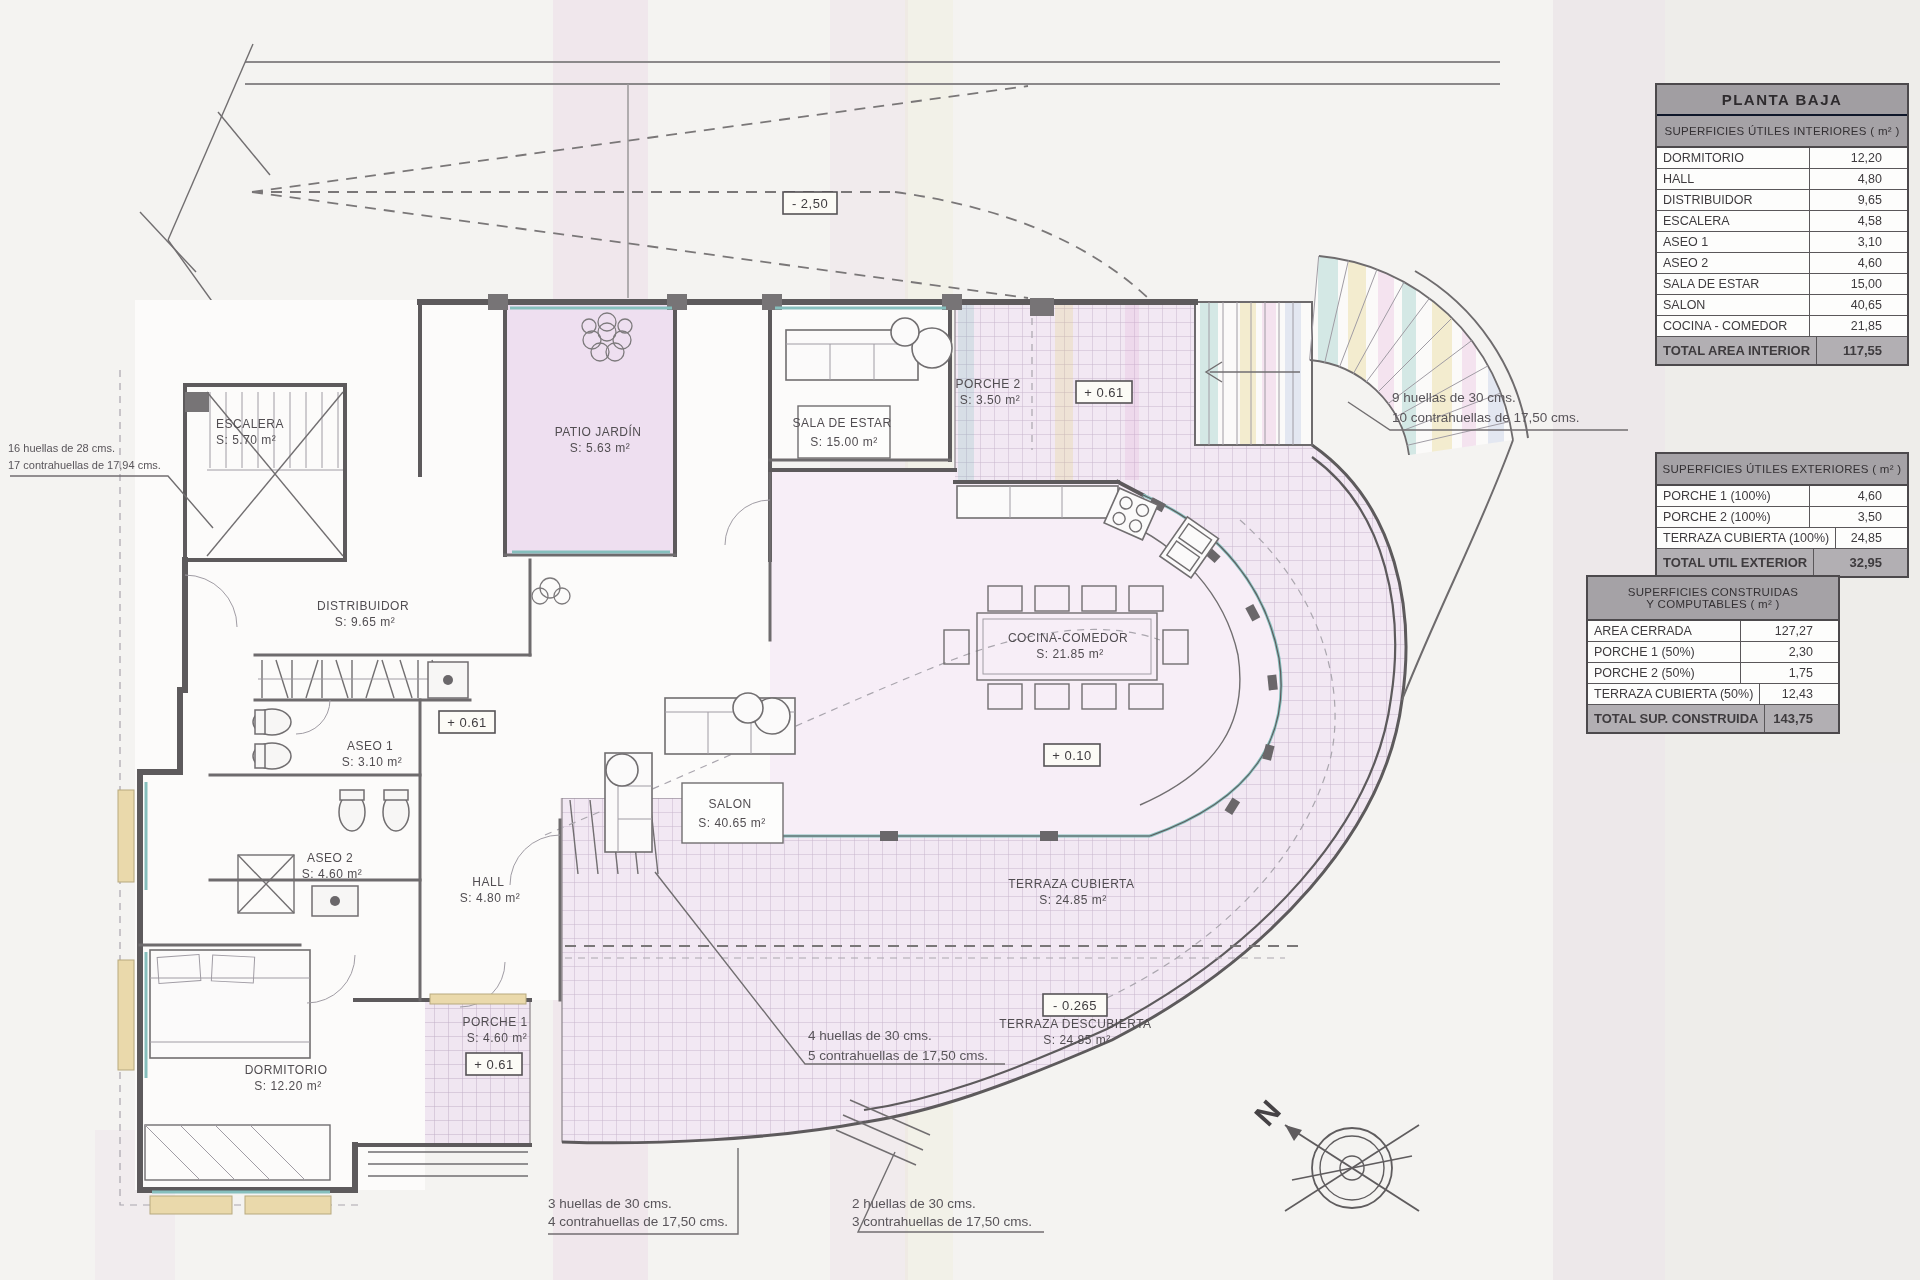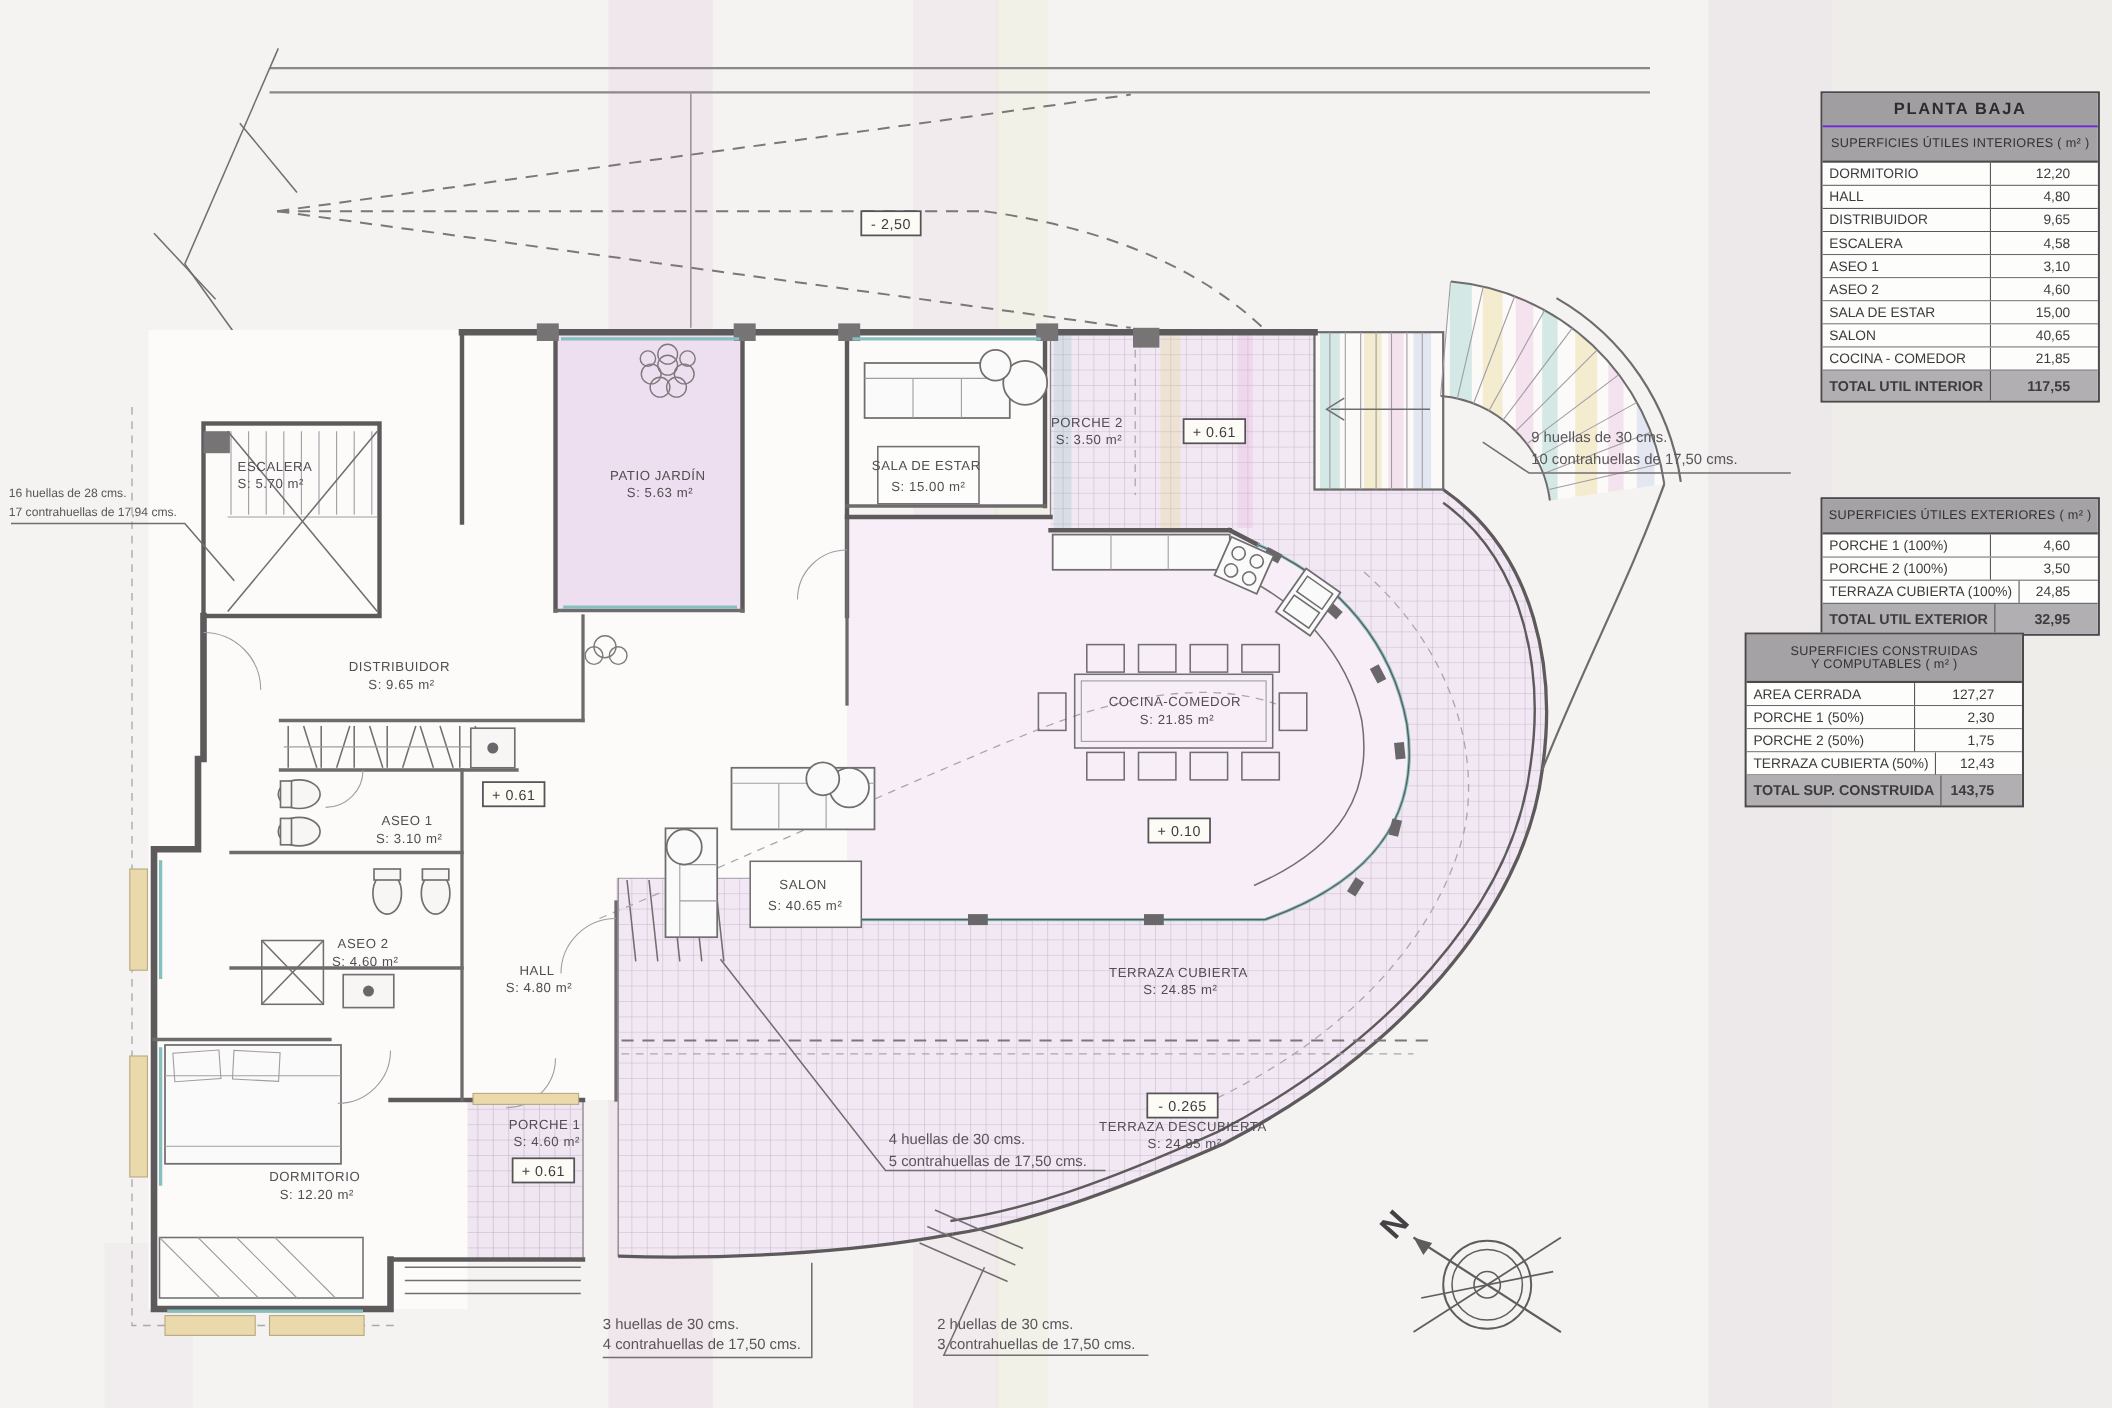--- a/index.html
+++ b/index.html
@@ -23,21 +23,21 @@
   .plan-label{font:12px "Liberation Sans",sans-serif;fill:#514d51;letter-spacing:.5px;}
   .note-text {font:13.5px "Liberation Sans",sans-serif;fill:#59555a;}
   .note-sm   {font:11px "Liberation Sans",sans-serif;fill:#59555a;}
   .marker-box{fill:#fcfbf6;stroke:#565356;stroke-width:1.6;}
   .marker-tx {font:13px "Liberation Sans",sans-serif;fill:#3f3c3f;letter-spacing:.5px;}
   .boxed-bg  {fill:#fdfdfc;stroke:#716e70;stroke-width:1.4;}
 
   
   .area-table{position:absolute;width:250px;border:2px solid #4c494c;background:#fdfdfc;color:#3e3b3e;}
   .t-title{background:#a19ea2;font-weight:bold;text-align:center;font-size:15px;
-           letter-spacing:1.5px;padding:6px 0;border-bottom:2px solid #6d28d9;color:#2e2b2e;}
+           letter-spacing:1.5px;padding:6px 0;border-bottom:2px solid #0f172a;color:#2e2b2e;}
   .t-head{background:#a5a2a6;font-weight:normal;text-align:center;font-size:11.5px;
           padding:9px 4px;border-bottom:2px solid #4c494c;letter-spacing:.3px;color:#343134;}
   .t-row{display:flex;border-bottom:1.5px solid #5a575a;font-size:12.5px;background:#fdfdfc;}
   .t-row:last-child{border-bottom:none;}
   .t-row .lbl{flex:1;padding:3px 6px;border-right:1.5px solid #5a575a;white-space:nowrap;}
   .t-row .val{width:72px;text-align:right;padding:3px 25px 3px 0;}
   .t-total{background:#b2afb3;font-weight:bold;font-size:13px;}
   .t-total .lbl,.t-total .val{padding-top:6px;padding-bottom:6px;}
 </style>
 </head>
@@ -585,21 +585,21 @@
       </div>
   <div class="t-row">
         <div class="lbl">SALON</div>
         <div class="val">40,65</div>
       </div>
   <div class="t-row">
         <div class="lbl">COCINA - COMEDOR</div>
         <div class="val">21,85</div>
       </div>
   <div class="t-row t-total">
-        <div class="lbl">TOTAL UTIL INTERIOR</div>
+        <div class="lbl">TOTAL AREA INTERIOR</div>
         <div class="val">117,55</div>
       </div>
 </div>
 
 <div class="area-table" style="left:1655px;top:408px;margin-top:44px;">
   <div class="t-head">SUPERFICIES ÚTILES EXTERIORES ( m² )</div>
   <div class="t-row">
         <div class="lbl">PORCHE 1 (100%)</div>
         <div class="val">4,60</div>
       </div>

